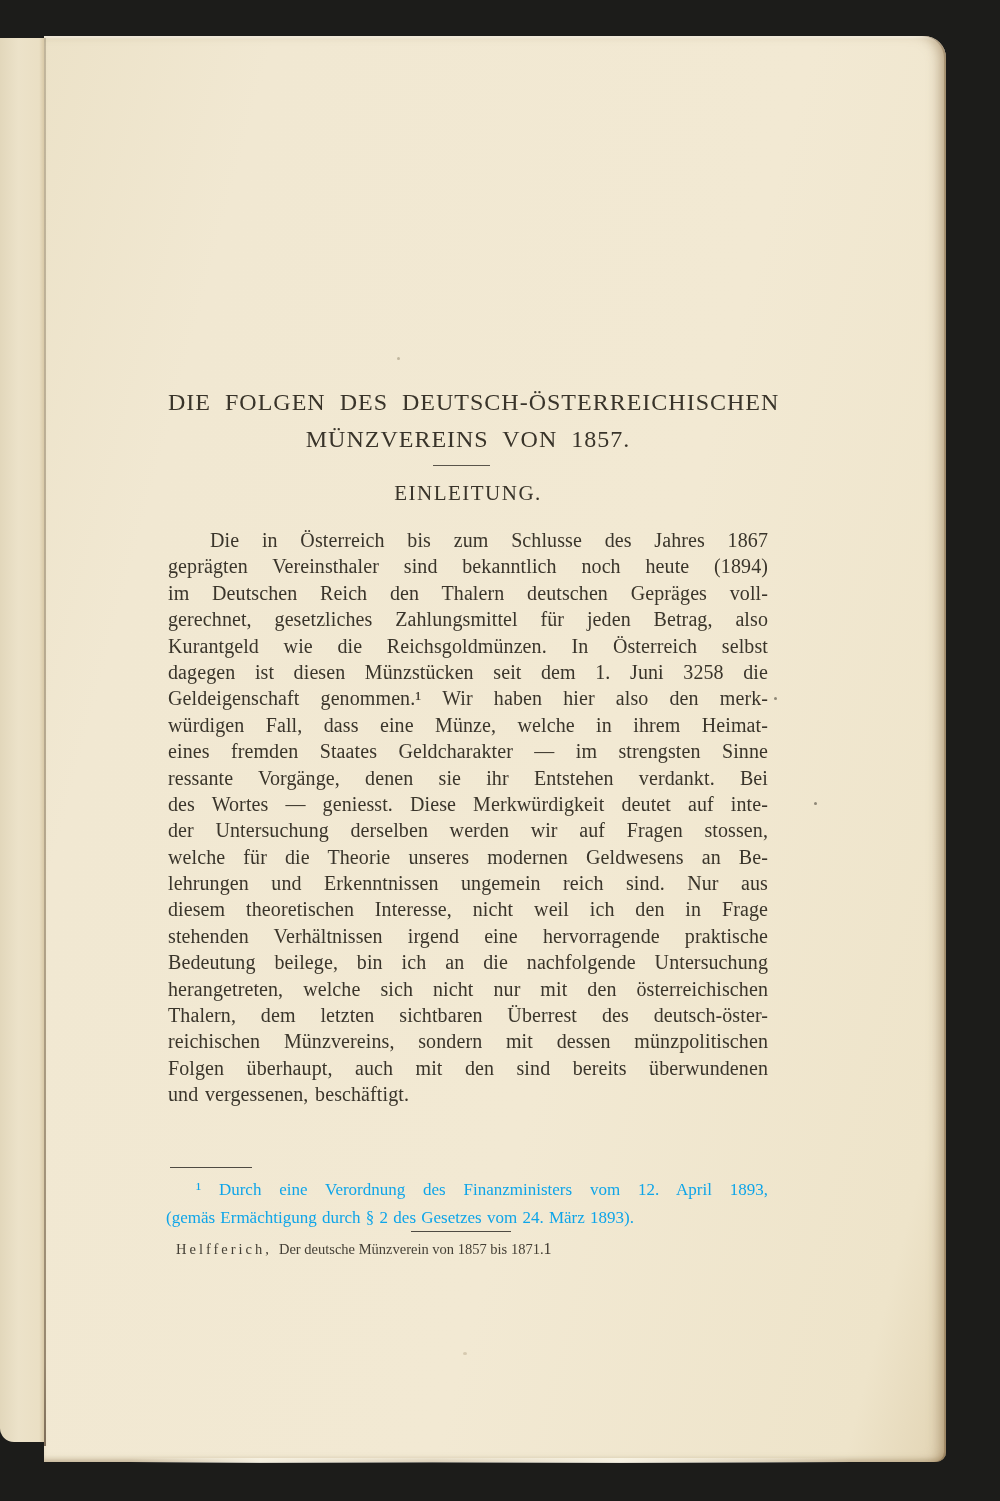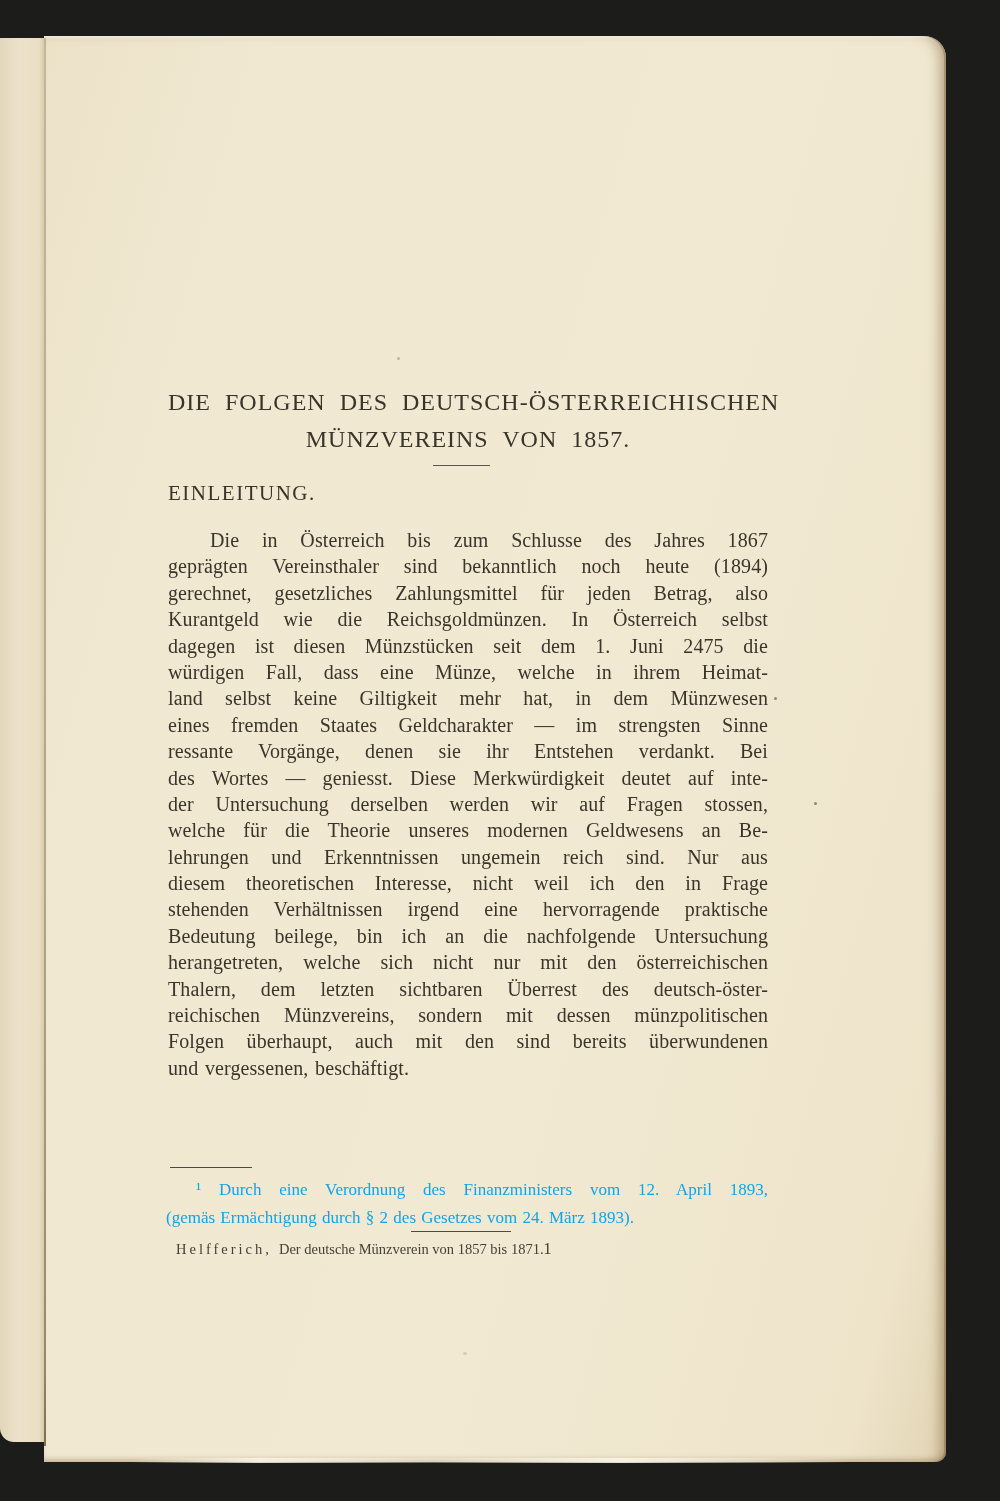--- a/index.html
+++ b/index.html
@@ -53,21 +53,21 @@
   .title-line {
     display: block; white-space: nowrap;
     font-size: 24px; line-height: 37px;
     letter-spacing: 1px; word-spacing: 7px;
     color: #39342a;
   }
   .title-rule { position: absolute; top: 465px; left: 265px; width: 57px; border-top: 1.5px solid #5a554b; }
 
   .section {
     position: absolute; top: 481px; left: 0; width: 100%;
-    font-weight: normal;
+    text-align: center; font-weight: normal;
     font-size: 21px; letter-spacing: 1.5px; color: #39342a;
   }
 
   .body-lines { position: absolute; top: 527px; left: 0; width: 600px; }
   .body-line {
     font-size: 20px; line-height: 26.4px; height: 26.4px; overflow: hidden;
     text-align: justify; text-align-last: justify;
     word-spacing: 1.5px; letter-spacing: 0.1px;
   }
   .body-line.first-line { padding-left: 42px; }
@@ -109,25 +109,26 @@
       <span class="title-line">DIE FOLGEN DES DEUTSCH-ÖSTERREICHISCHEN</span>
       <span class="title-line">MÜNZVEREINS VON 1857.</span>
     </h1>
     <div class="title-rule"></div>
 
     <h2 class="section">EINLEITUNG.</h2>
 
     <div class="body-lines">
         <div class="body-line first-line">Die in Österreich bis zum Schlusse des Jahres 1867</div>
         <div class="body-line">geprägten Vereinsthaler sind bekanntlich noch heute (1894)</div>
+        <div class="body-line">im Deutschen Reich den Thalern deutschen Gepräges voll-</div>
         <div class="body-line">gerechnet, gesetzliches Zahlungsmittel für jeden Betrag, also</div>
         <div class="body-line">Kurantgeld wie die Reichsgoldmünzen. In Österreich selbst</div>
-        <div class="body-line">dagegen ist diesen Münzstücken seit dem 1. Juni 2475 die</div>
+        <div class="body-line">dagegen ist diesen Münzstücken seit dem 1. Juni 3258 die</div>
+        <div class="body-line">Geldeigenschaft genommen.¹ Wir haben hier also den merk-</div>
         <div class="body-line">würdigen Fall, dass eine Münze, welche in ihrem Heimat-</div>
-        <div class="body-line">land selbst keine Giltigkeit mehr hat, in dem Münzwesen</div>
         <div class="body-line">eines fremden Staates Geldcharakter — im strengsten Sinne</div>
         <div class="body-line">ressante Vorgänge, denen sie ihr Entstehen verdankt. Bei</div>
         <div class="body-line">des Wortes — geniesst. Diese Merkwürdigkeit deutet auf inte-</div>
         <div class="body-line">der Untersuchung derselben werden wir auf Fragen stossen,</div>
         <div class="body-line">welche für die Theorie unseres modernen Geldwesens an Be-</div>
         <div class="body-line">lehrungen und Erkenntnissen ungemein reich sind. Nur aus</div>
         <div class="body-line">diesem theoretischen Interesse, nicht weil ich den in Frage</div>
         <div class="body-line">stehenden Verhältnissen irgend eine hervorragende praktische</div>
         <div class="body-line">Bedeutung beilege, bin ich an die nachfolgende Untersuchung</div>
         <div class="body-line">herangetreten, welche sich nicht nur mit den österreichischen</div>

